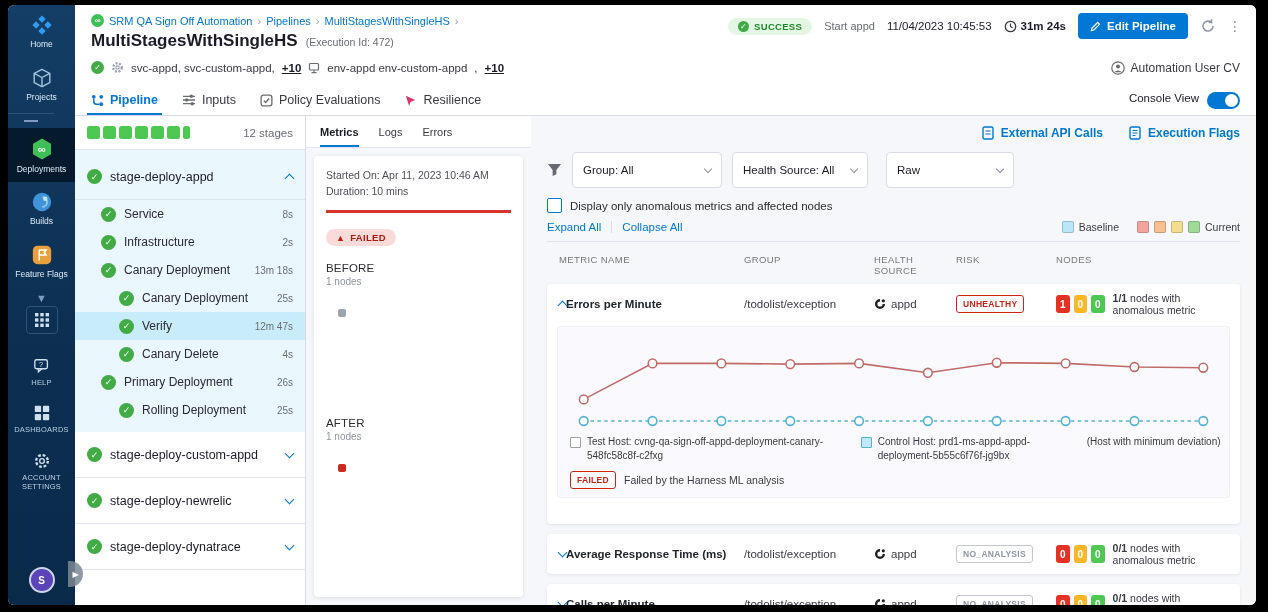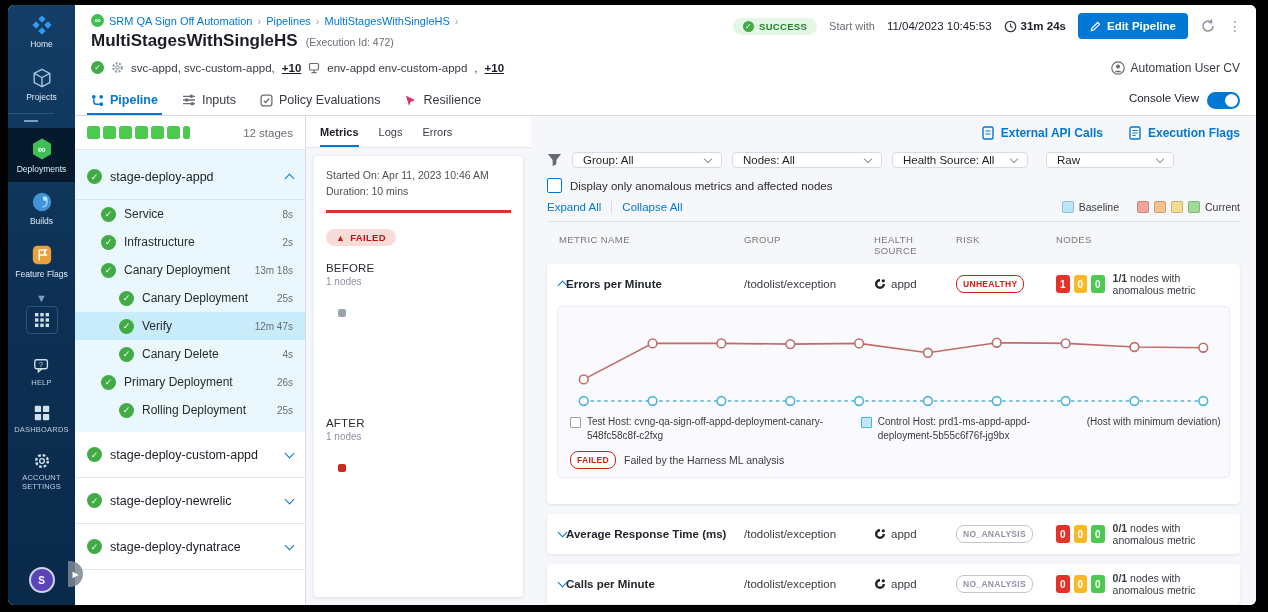--- a/index.html
+++ b/index.html
@@ -76,36 +76,36 @@
   .grp-lbl{font-size:11.5px;color:#2b2b33;margin-top:16px;letter-spacing:.2px;}
   .grp-sub{font-size:10px;color:#8f93a2;margin-top:2px;}
   .hexnode{width:30px;height:30px;margin-top:10px;background:#fff;border:1px solid #dfe2ea;box-shadow:0 1px 3px rgba(0,0,0,.15);clip-path:polygon(27% 4%,73% 4%,97% 50%,73% 96%,27% 96%,3% 50%);display:flex;align-items:center;justify-content:center;cursor:pointer;}
   .hexnode .d{width:8px;height:8px;border-radius:2px;}
   .gap-after{margin-top:88px;}
   
   .metrics-panel{position:absolute;left:523px;top:111px;right:0;bottom:0;background:#f6f7fa;box-sizing:border-box;padding:10px 16px 0;overflow:hidden;}
   .links-row{display:flex;justify-content:flex-end;gap:26px;align-items:center;margin-bottom:12px;}
   .plink{display:flex;align-items:center;gap:6px;color:#0278d5;font-size:12px;font-weight:bold;cursor:pointer;}
   .filter-row{display:flex;align-items:center;gap:10px;margin-bottom:10px;}
-  .dd{background:#fff;border:1px solid #d9dae5;border-radius:4px;height:16px;display:flex;align-items:center;justify-content:space-between;padding:0 10px;font-size:11.5px;color:#1c1c28;cursor:pointer;box-sizing:border-box;}
+  .dd{background:#fff;border:1px solid #d9dae5;border-radius:4px;height:36px;display:flex;align-items:center;justify-content:space-between;padding:0 10px;font-size:11.5px;color:#1c1c28;cursor:pointer;box-sizing:border-box;}
   .dd .chev{border-color:#8f93a2;width:5px;height:5px;}
   .cb-row{display:flex;align-items:center;gap:8px;font-size:11.5px;color:#2b2b33;margin-bottom:8px;}
   .cbox{width:13px;height:13px;border:1.5px solid #0278d5;border-radius:2px;background:#fff;cursor:pointer;}
   .expand-row{display:flex;align-items:center;gap:10px;font-size:11.5px;border-bottom:1px solid #e0e1ea;padding-bottom:8px;margin-bottom:6px;}
   .bluelink{color:#0278d5;cursor:pointer;}
   .vsep{width:1px;height:12px;background:#d9dae5;}
   .legend{margin-left:auto;display:flex;align-items:center;gap:5px;font-size:10.5px;color:#3a3a44;}
   .sq{width:10px;height:10px;border-radius:2px;border:1px solid rgba(0,0,0,.18);}
   .thead{display:grid;grid-template-columns:185px 130px 82px 100px 1fr;padding:6px 12px;font-size:9.5px;color:#77787e;letter-spacing:.4px;margin-bottom:2px;}
   .mcard{background:#fff;border-radius:4px;box-shadow:0 1px 3px rgba(40,41,61,.10);margin-bottom:10px;}
   .mrow{display:grid;grid-template-columns:185px 130px 82px 100px 1fr;align-items:center;height:40px;padding:0 12px;font-size:11.5px;color:#1c1c28;}
   .mname{display:flex;align-items:center;font-weight:bold;color:#22272e;cursor:pointer;}
   .mgroup,.mhs{color:#3a3a44;font-weight:normal;}
   .mhs{display:flex;align-items:center;gap:5px;}
-  .rbadge{display:inline-block;border:1px solid #cf2318;color:#cf2318;background:#fff;font-size:8.5px;font-weight:bold;padding:3px 6px;border-radius:8px;letter-spacing:.3px;}
+  .rbadge{display:inline-block;border:1px solid #cf2318;color:#cf2318;background:#fff;font-size:8.5px;font-weight:bold;padding:3px 6px;border-radius:3px;letter-spacing:.3px;}
   .rbadge.gray{border-color:#c3c5cf;color:#8f93a2;}
   .ncell{display:flex;align-items:center;gap:4px;}
   .nbox{width:18px;height:18px;border-radius:3px;color:#fff;font-size:10px;font-weight:bold;display:flex;align-items:center;justify-content:center;}
   .ntext{font-size:10.5px;color:#3a3a44;margin-left:4px;}
   .detail{background:#fafafe;border:1px solid #ededf5;border-radius:4px;margin:2px 10px 12px;padding:6px 12px 8px;}
   .hostlegend{display:grid;grid-template-columns:44% 34% 22%;gap:6px;margin-top:2px;}
   .hostitem{display:flex;gap:6px;font-size:10px;color:#3a3a44;line-height:1.4;}
   .hostitem .cb{width:9px;height:9px;min-width:9px;border:1px solid #9aa0ac;border-radius:1px;background:#fff;margin-top:2px;cursor:pointer;}
   .hostitem .cb.blue{background:#bfe8f9;border-color:#54b3d4;}
   .failline{display:flex;align-items:center;gap:8px;margin-top:8px;font-size:10.5px;color:#3a3a44;}
@@ -271,21 +271,21 @@
         </span>
       <span>env-appd  env-custom-appd</span>
       <span>,</span>
       <span class="morelink">+10</span>
     </div>
     <div class="status-row">
       <span class="pill-success">
           <span class="dot-check">✓</span>
           <span>SUCCESS</span>
         </span>
-      <span class="starttime-lbl">Start with</span>
+      <span class="starttime-lbl">Start appd</span>
       <span class="starttime-val">11/04/2023 10:45:53</span>
       <span class="dur">
           <span>
             <svg width="13" height="13" viewBox="0 0 14 14">
               <circle cx="7" cy="7" r="5.6" fill="none" stroke="#3a3a44" stroke-width="1.4"></circle>
               <path d="M7 3.8 V7 L9.3 8.4" fill="none" stroke="#3a3a44" stroke-width="1.3"></path>
             </svg>
           </span>
           <span>31m 24s</span>
         </span>
@@ -505,24 +505,20 @@
         </span>
     </div>
     <div class="filter-row" id="filter-row">
       <span>
           <svg width="15" height="14" viewBox="0 0 16 15">
             <path d="M1 1 H15 L10 7.5 V12 L6 14 V7.5 Z" fill="#676a74"></path>
           </svg>
         </span>
     <div class="dd" style="width:150px">
           <span>Group: All</span>
-          <span class="chev"></span>
-        </div>
-        <div class="dd" style="width:150px">
-          <span>Nodes: All</span>
           <span class="chev"></span>
         </div>
         <div class="dd" style="width:136px">
           <span>Health Source: All</span>
           <span class="chev"></span>
         </div>
         <div class="dd" style="width:128px;margin-left:8px">
           <span>Raw</span>
           <span class="chev"></span>
         </div>

